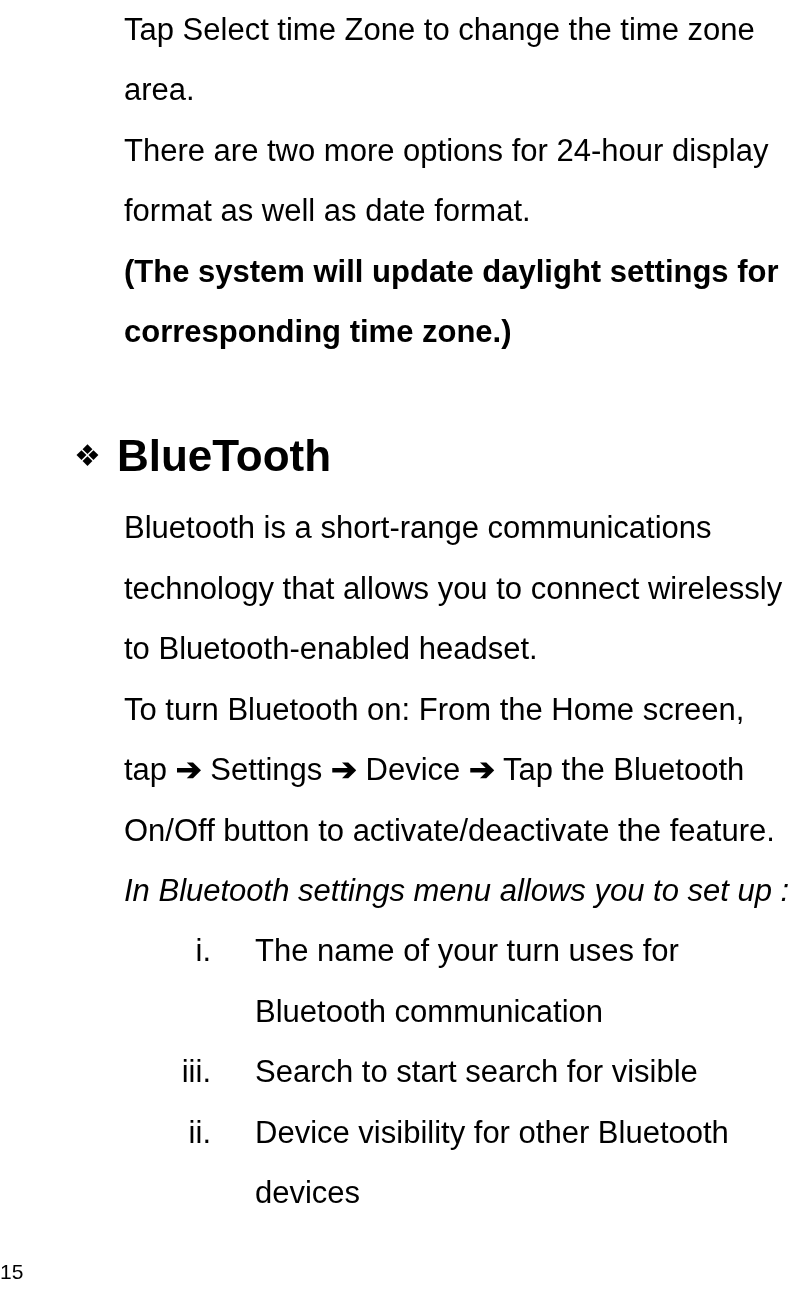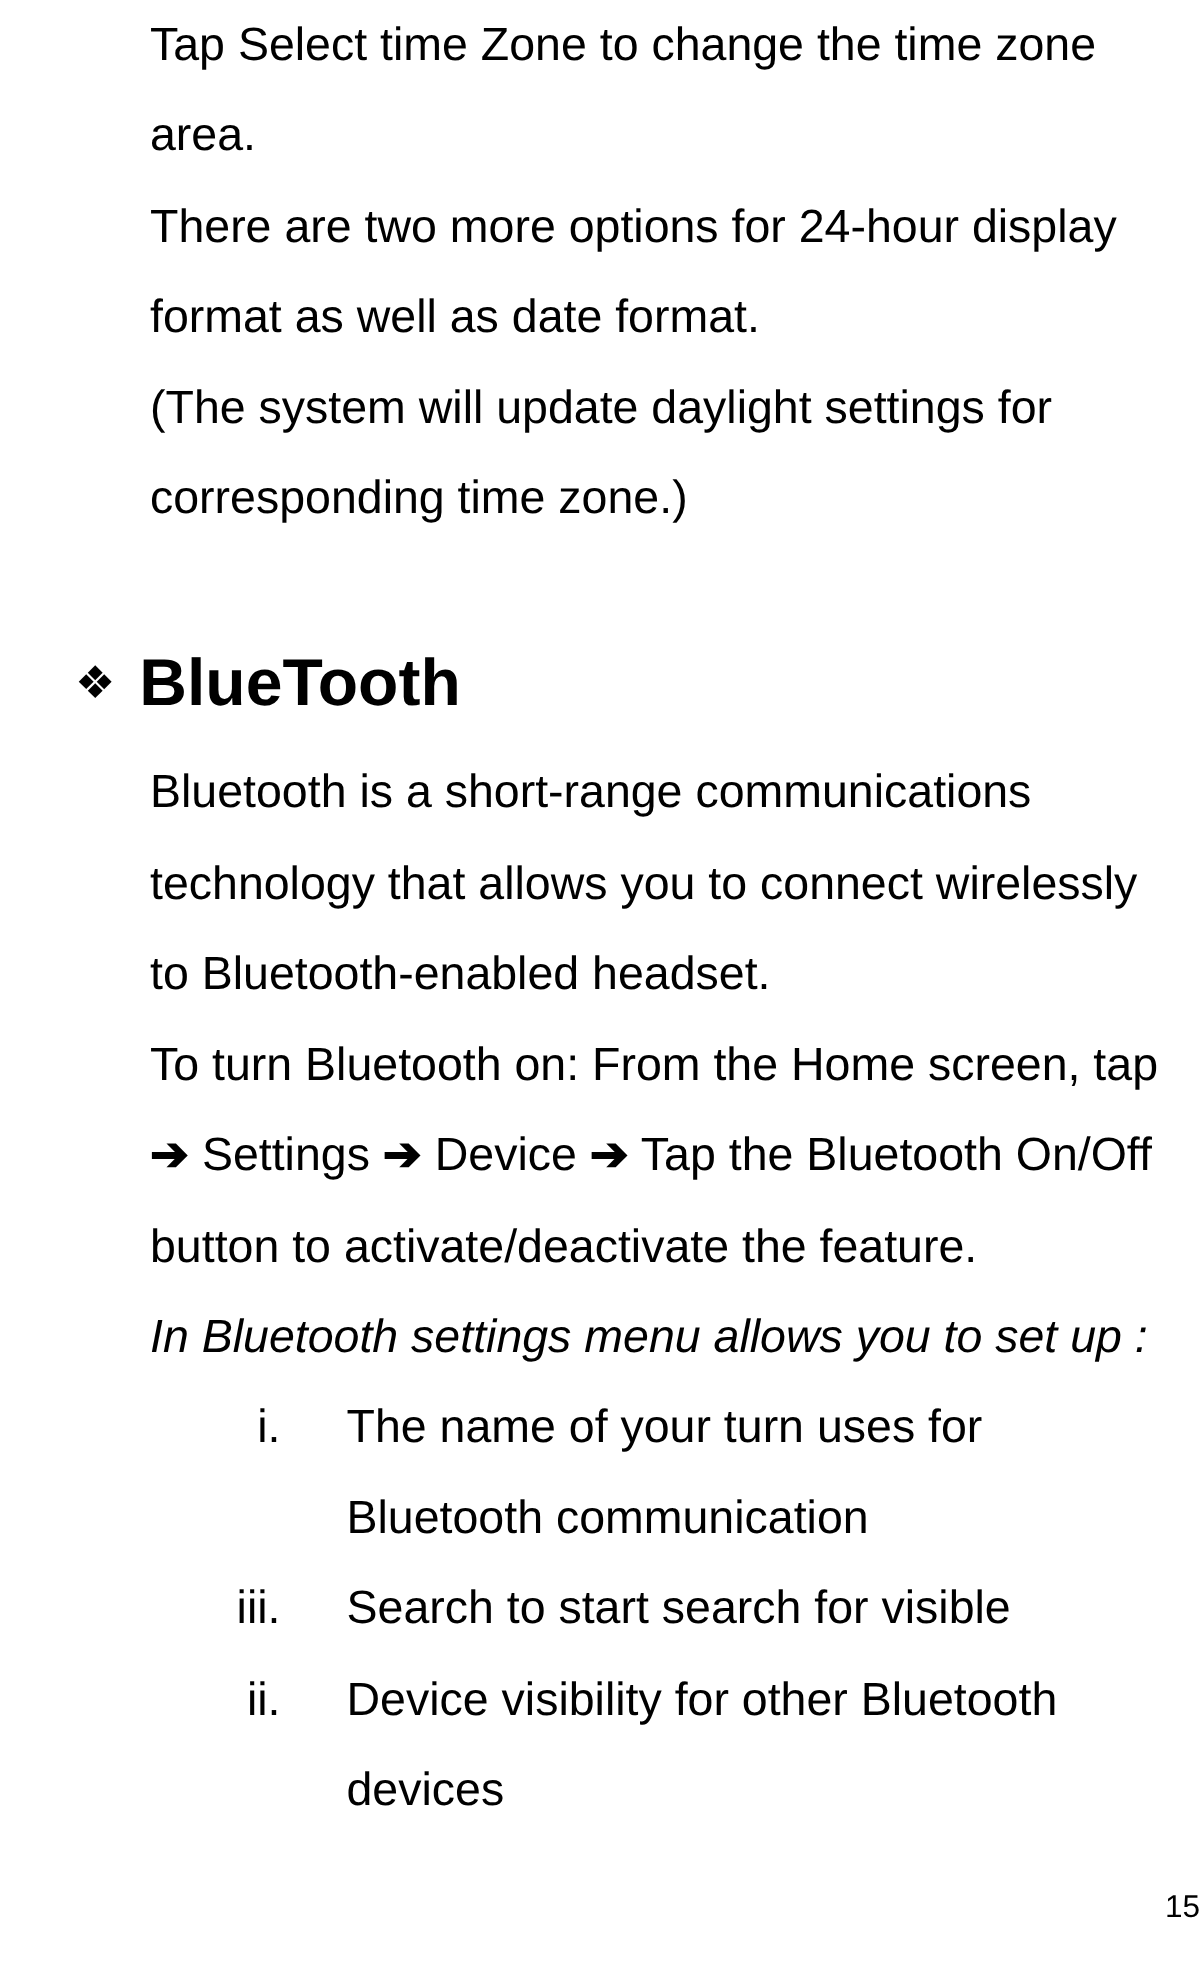--- a/index.html
+++ b/index.html
@@ -10,30 +10,32 @@
       width: 800px;
       height: 1314px;
       position: relative;
     }
     .page {
       padding: 0 10px 0 100px;
       box-sizing: border-box;
       font-size: 31px;
       color: #000000;
       line-height: 1.95;
+      margin-left: 24px;
     }
     .para-1 {
       margin: 0;
       padding-top: 0;
     }
     .para-2 {
       margin: 0;
     }
     .para-3 {
       margin: 0;
+      font-weight: bold;
     }
     .spacer {
       height: 50px;
     }
     .heading-row {
       display: flex;
       align-items: center;
       margin-left: -50px;
     }
     .bullet-icon {
@@ -73,21 +75,21 @@
       padding-right: 44px;
     }
     .list-text {
       flex: 1;
     }
     .page-number {
       position: absolute;
       bottom: 30px;
       left: 0;
       width: 100%;
-      text-align: right;
+      text-align: left;
       font-size: 21px;
       color: #000000;
     }
   </style>
 </head>
 <body>
 
 <div class="page">
 
   <p class="para-1">Tap Select time Zone to change the time zone area.</p>

